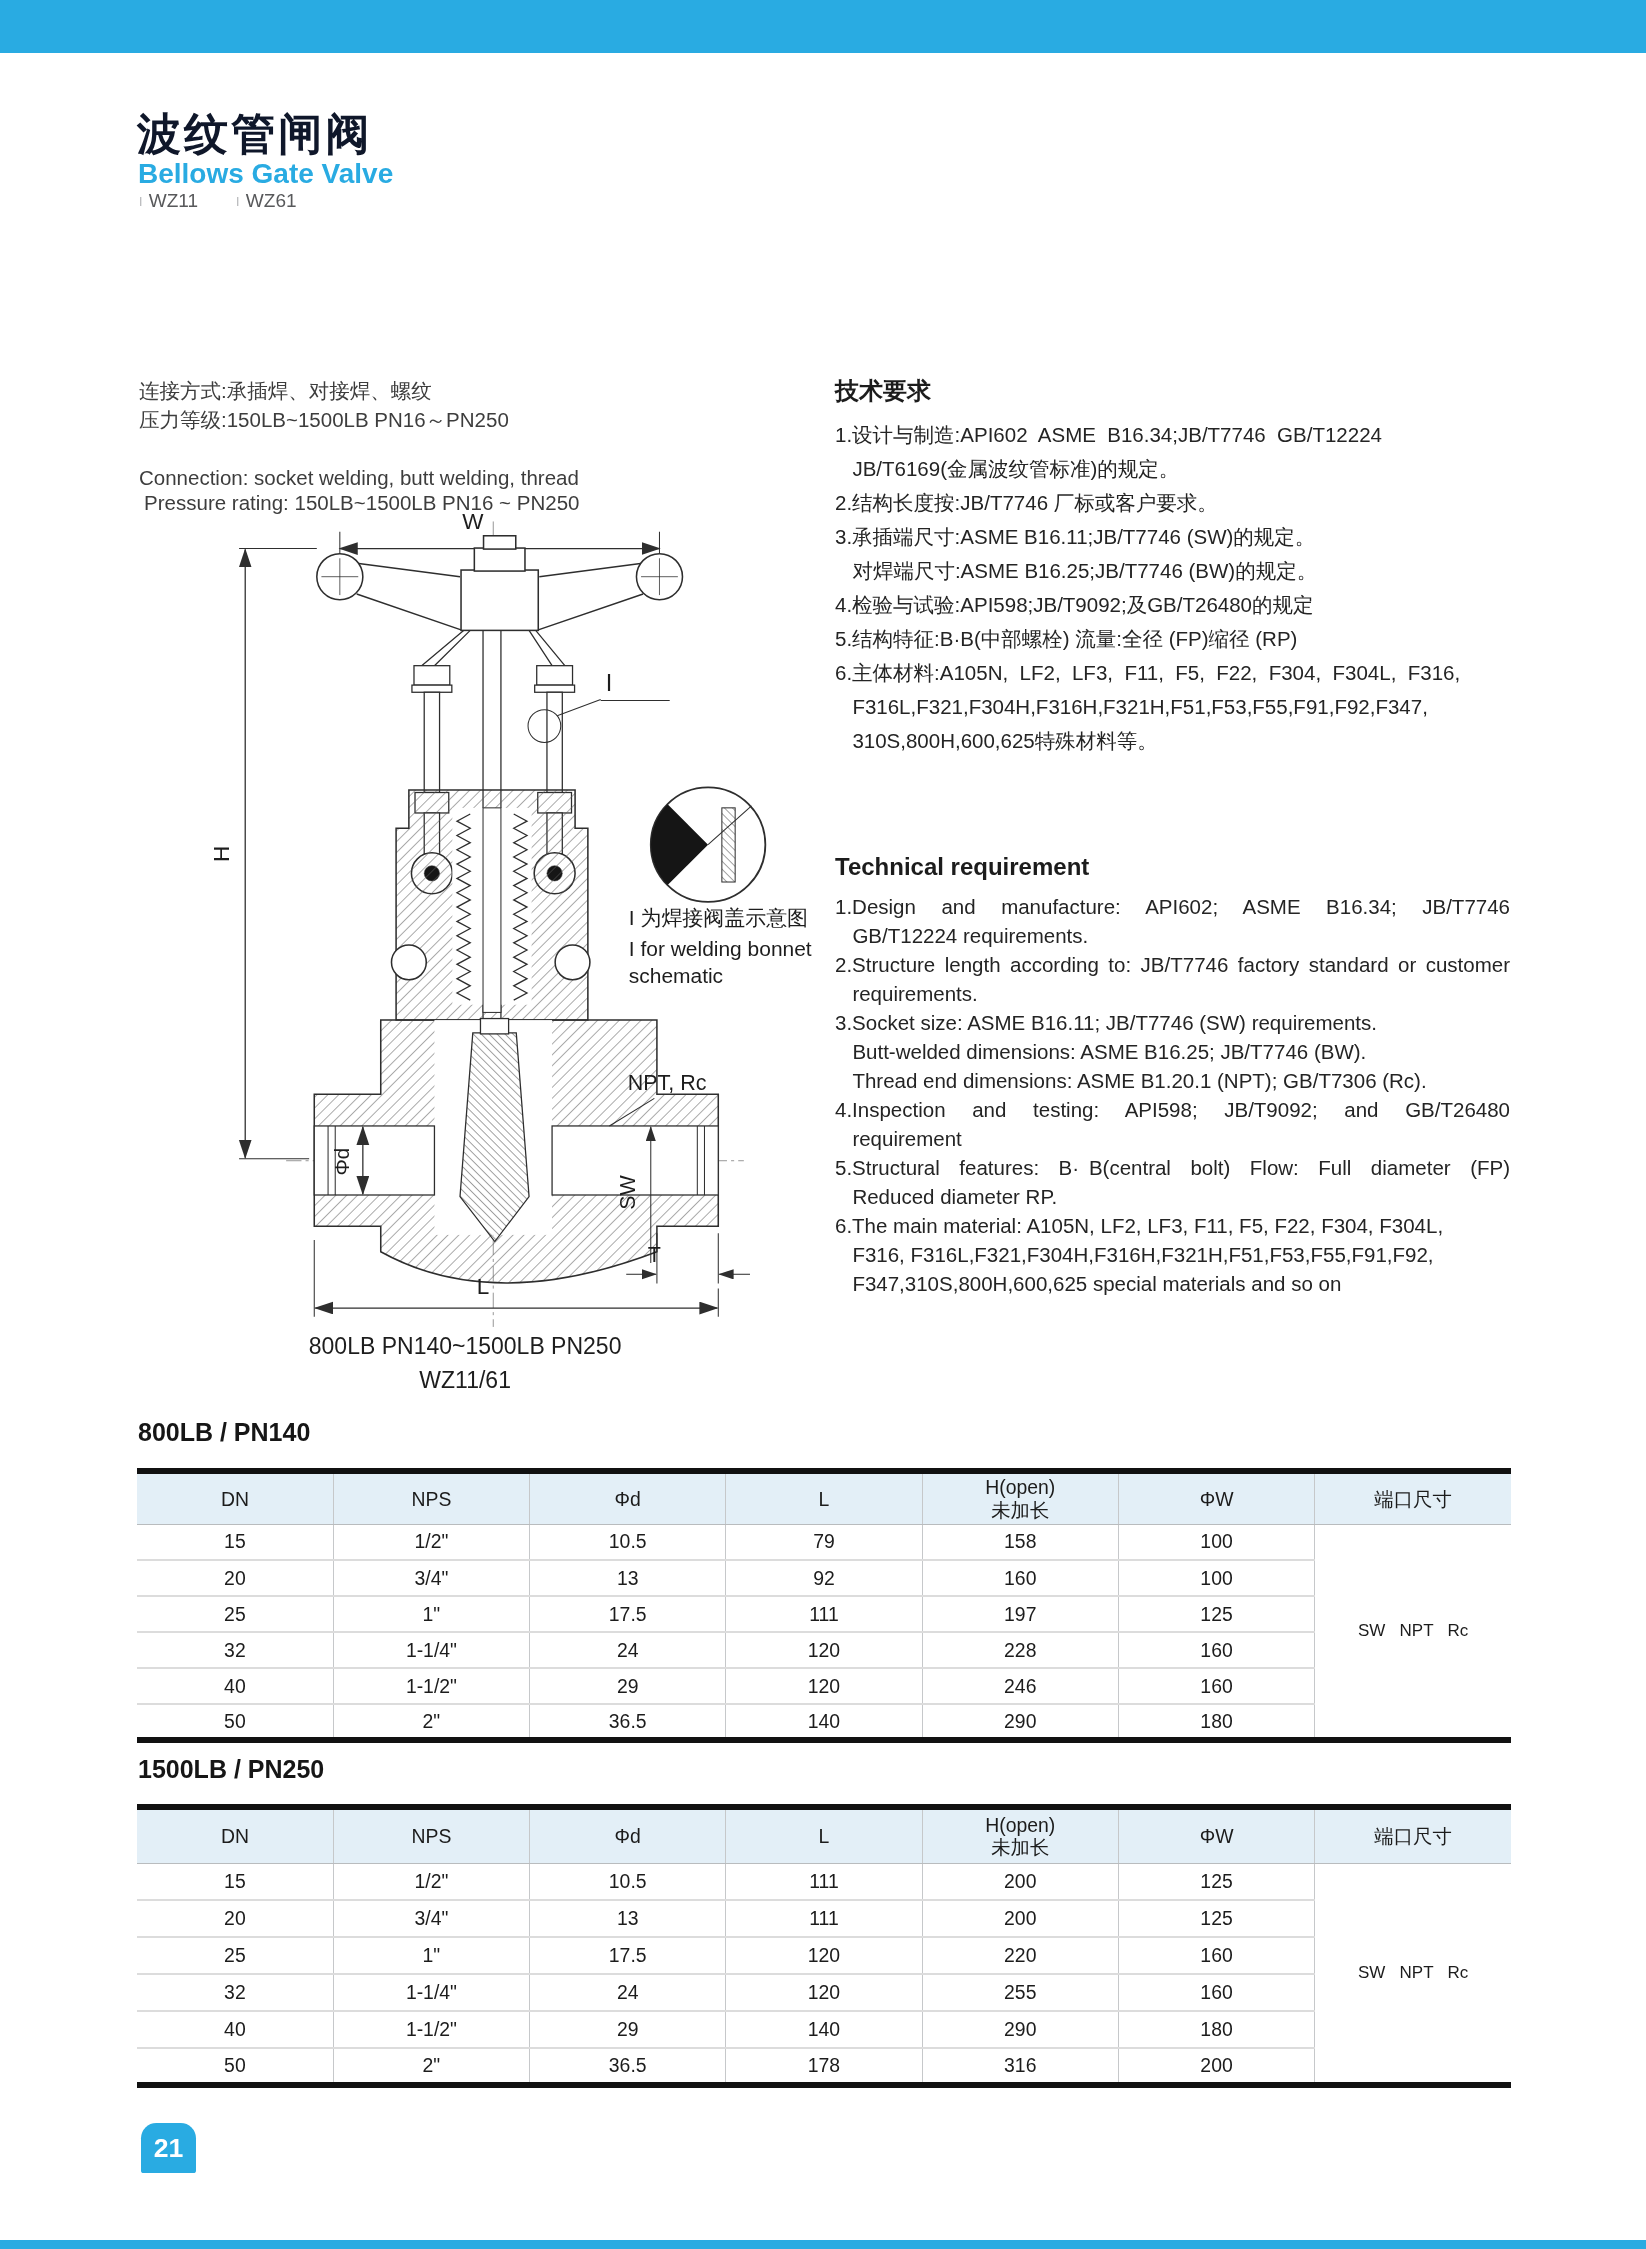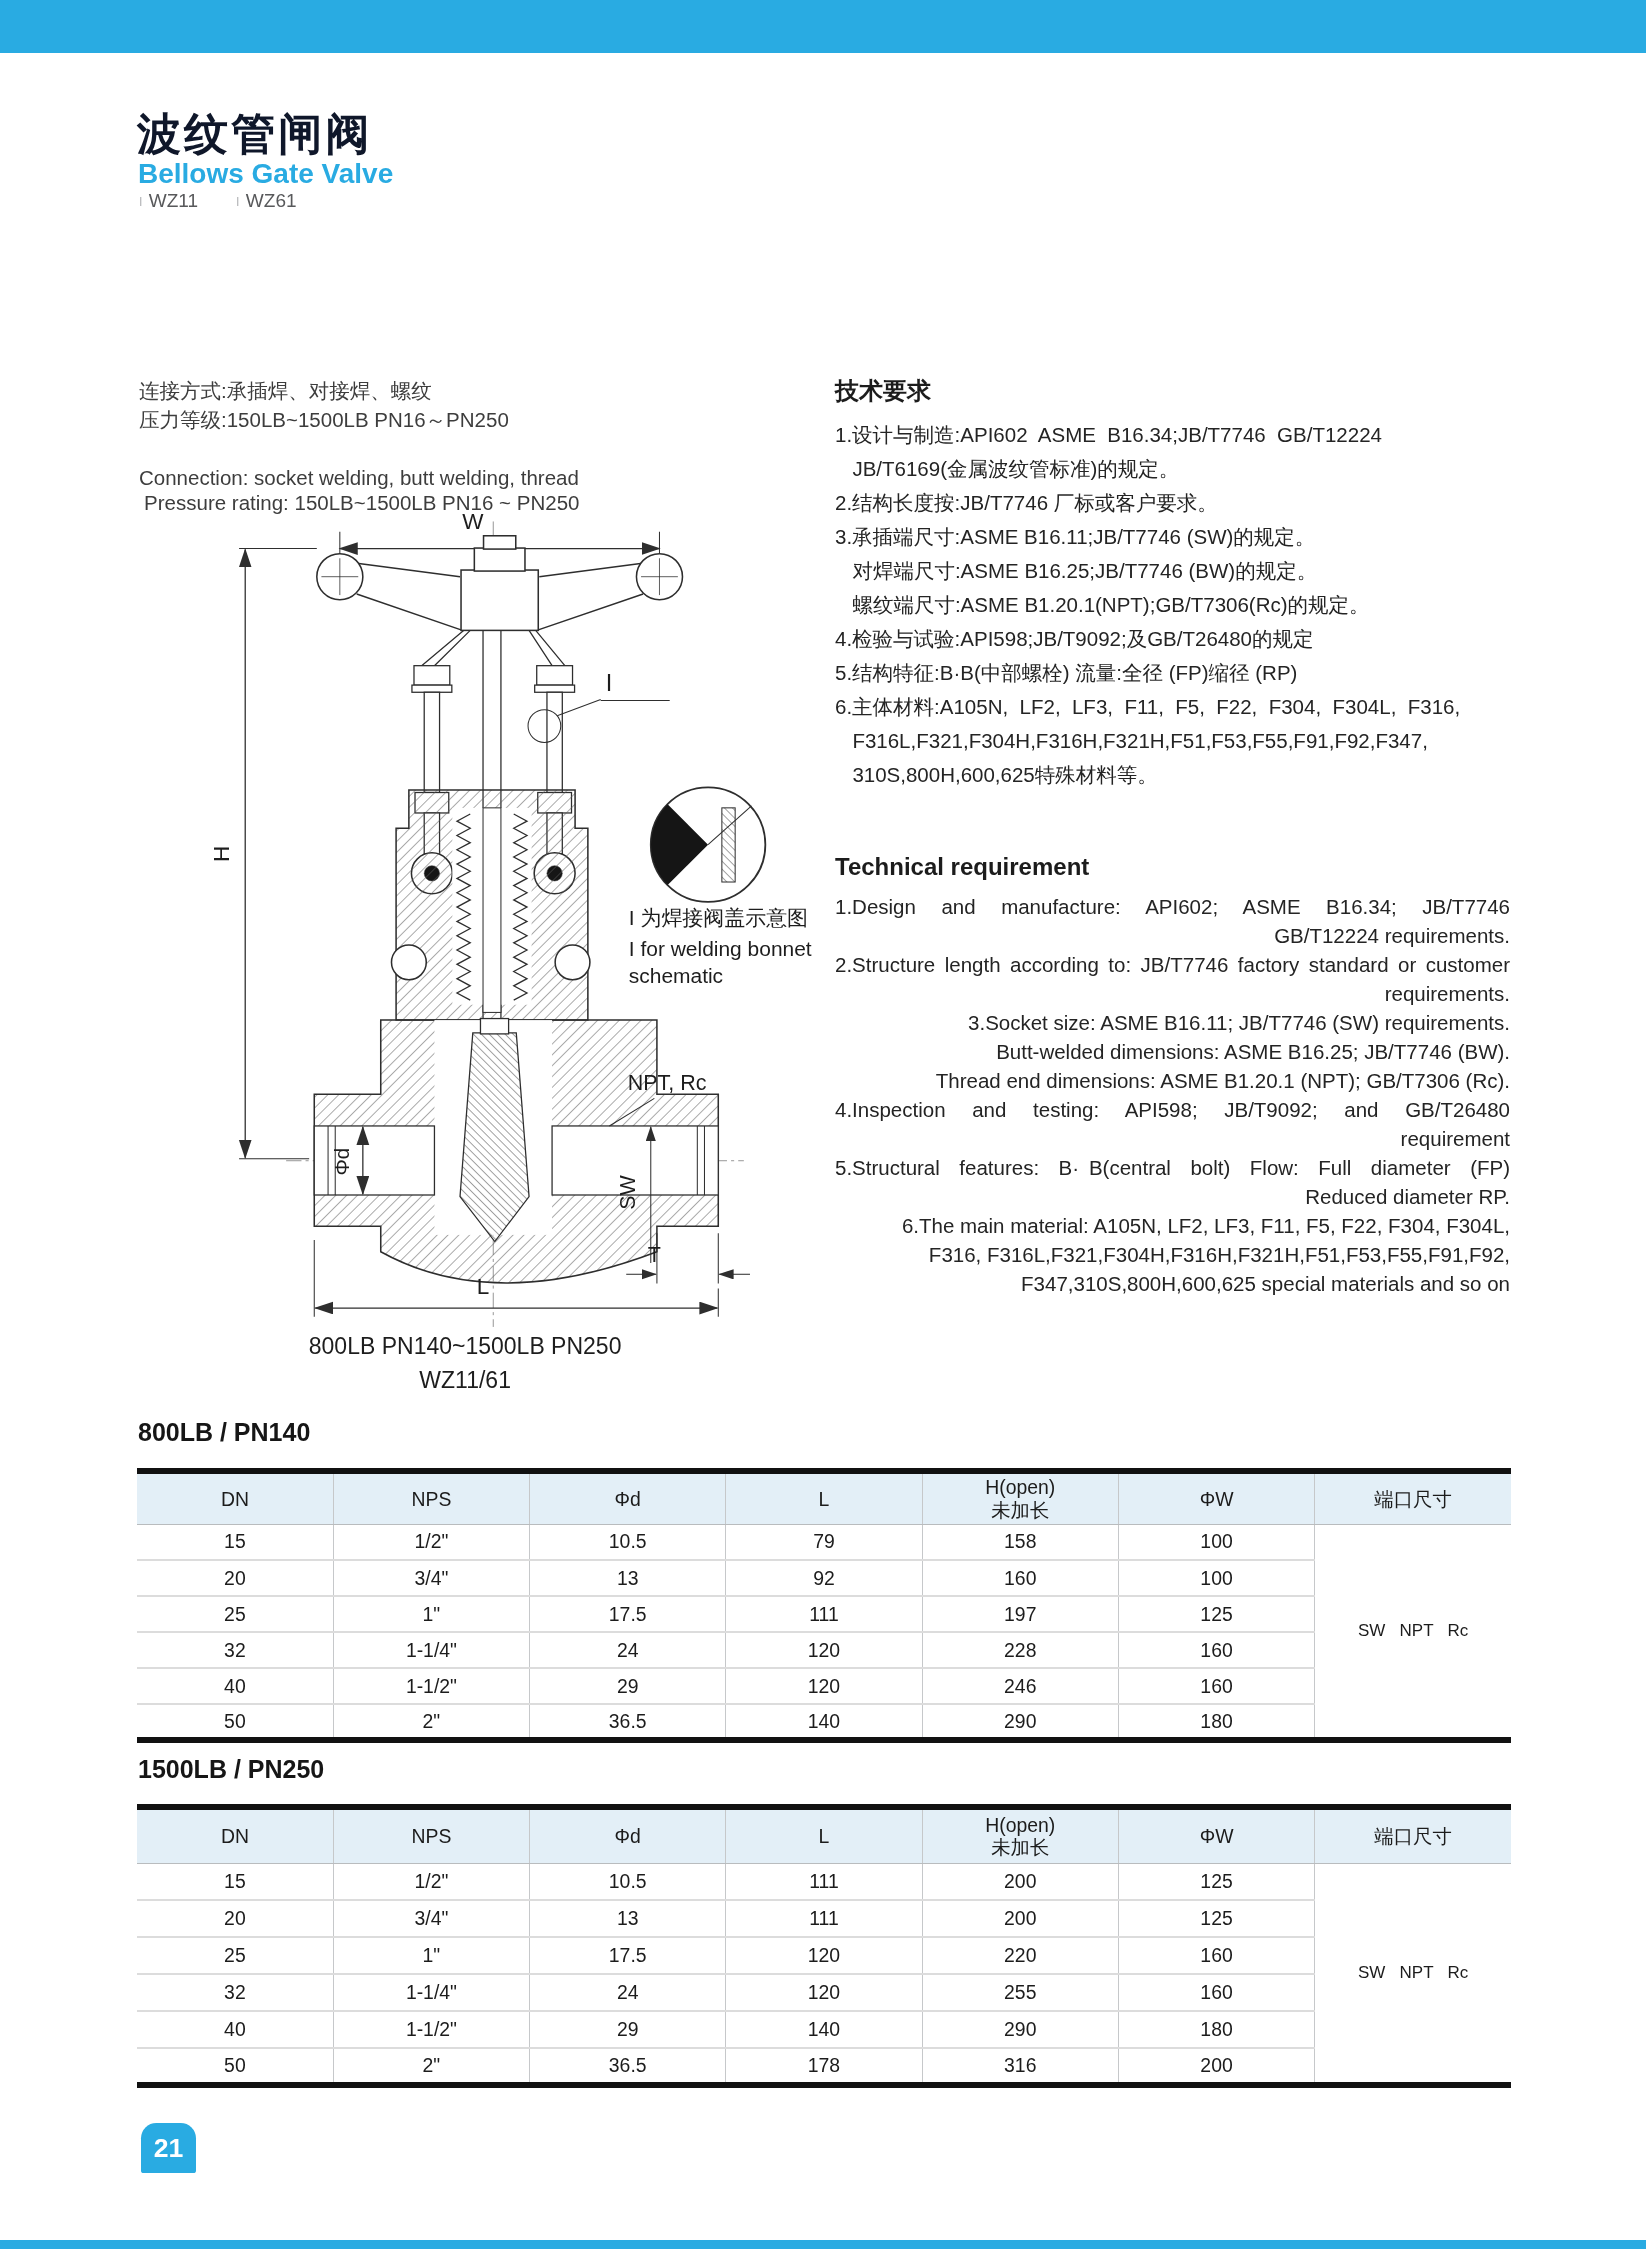--- a/index.html
+++ b/index.html
@@ -23,21 +23,21 @@
   #intro-en1{ top:466px;text-align:center; }
   #intro-en2{ top:491px; padding-left:5.1px; }
 
   .req-heading{ position:absolute; left:835px; margin:0; font-size:24px; font-weight:700; color:#1c1c1c; }
   #req-cn-heading{ top:375px; }
   #req-en-heading{ top:853px; }
   .req-lines{ position:absolute; left:835px; width:675px; font-size:20.5px; color:#242424; }
   #req-cn-lines{ top:420px; }
   #req-cn-lines .tline{ height:34px; line-height:30px; }
   #req-en-lines{ top:894px; }
-  #req-en-lines .tline{ height:29px; line-height:26.6px;text-align:right; }
+  #req-en-lines .tline{ height:29px; line-height:26.6px; }
   .tline{ white-space:pre-wrap; }
   .tline.ind{ padding-left:17.4px; }
   .tline.stretch{ text-align:justify; text-align-last:justify; }
 
   .drawing{ position:absolute; left:194px; top:501px; width:665px; height:918px; }
   .drawing text{ font-family:"Liberation Sans","DejaVu Sans",sans-serif; fill:#1d1d1d; }
 
   .tbl-title{ position:absolute; left:138px; margin:0; font-size:25px; font-weight:700; color:#161616; }
   #tbl-title-0{ top:1418px; }
   #tbl-title-1{ top:1755px; }
@@ -85,21 +85,20 @@
   <div id="intro-en1" class="intro-line">Connection: socket welding, butt welding, thread</div>
   <div id="intro-en2" class="intro-line">Pressure rating: 150LB~1500LB PN16 ~ PN250</div>
 
   <h3 id="req-cn-heading" class="req-heading">技术要求</h3>
   <div id="req-cn-lines" class="req-lines">
       <div class="tline">1.设计与制造:API602  ASME  B16.34;JB/T7746  GB/T12224</div>
       <div class="tline ind">JB/T6169(金属波纹管标准)的规定。</div>
       <div class="tline">2.结构长度按:JB/T7746 厂标或客户要求。</div>
       <div class="tline">3.承插端尺寸:ASME B16.11;JB/T7746 (SW)的规定。</div>
       <div class="tline ind">对焊端尺寸:ASME B16.25;JB/T7746 (BW)的规定。</div>
-      <div class="tline ind">螺纹端尺寸:ASME B1.20.1(NPT);GB/T7306(Rc)的规定。</div>
       <div class="tline">4.检验与试验:API598;JB/T9092;及GB/T26480的规定</div>
       <div class="tline">5.结构特征:B·B(中部螺栓) 流量:全径 (FP)缩径 (RP)</div>
       <div class="tline">6.主体材料:A105N,  LF2,  LF3,  F11,  F5,  F22,  F304,  F304L,  F316,</div>
       <div class="tline ind">F316L,F321,F304H,F316H,F321H,F51,F53,F55,F91,F92,F347,</div>
       <div class="tline ind">310S,800H,600,625特殊材料等。</div>
     </div>
 
   <h3 id="req-en-heading" class="req-heading">Technical requirement</h3>
   <div id="req-en-lines" class="req-lines">
       <div class="tline stretch">1.Design  and  manufacture:  API602;  ASME  B16.34;  JB/T7746</div>

